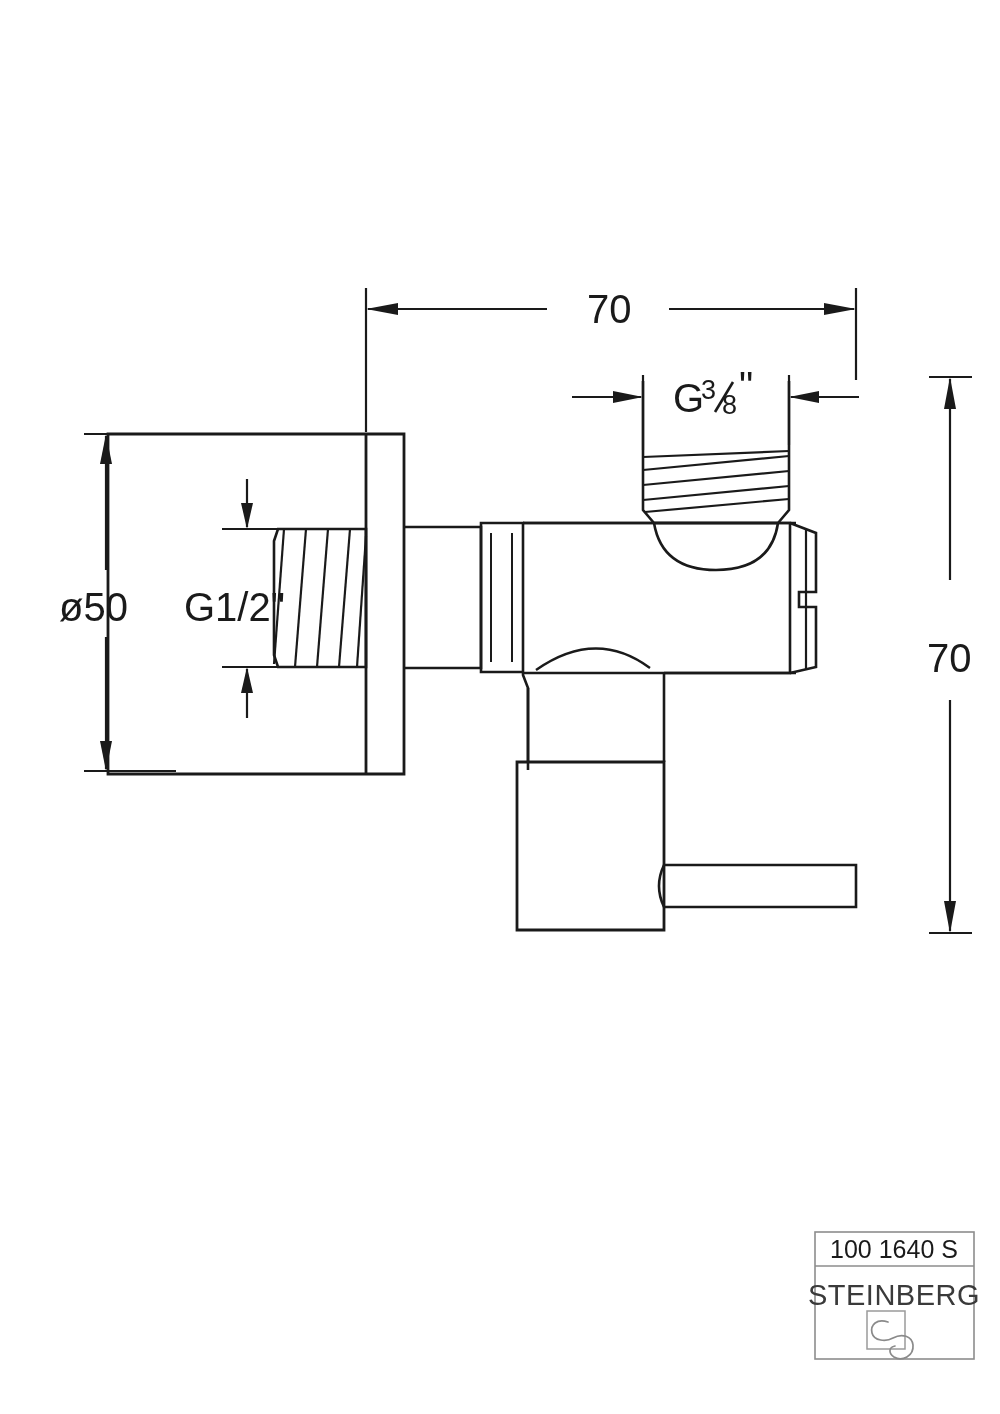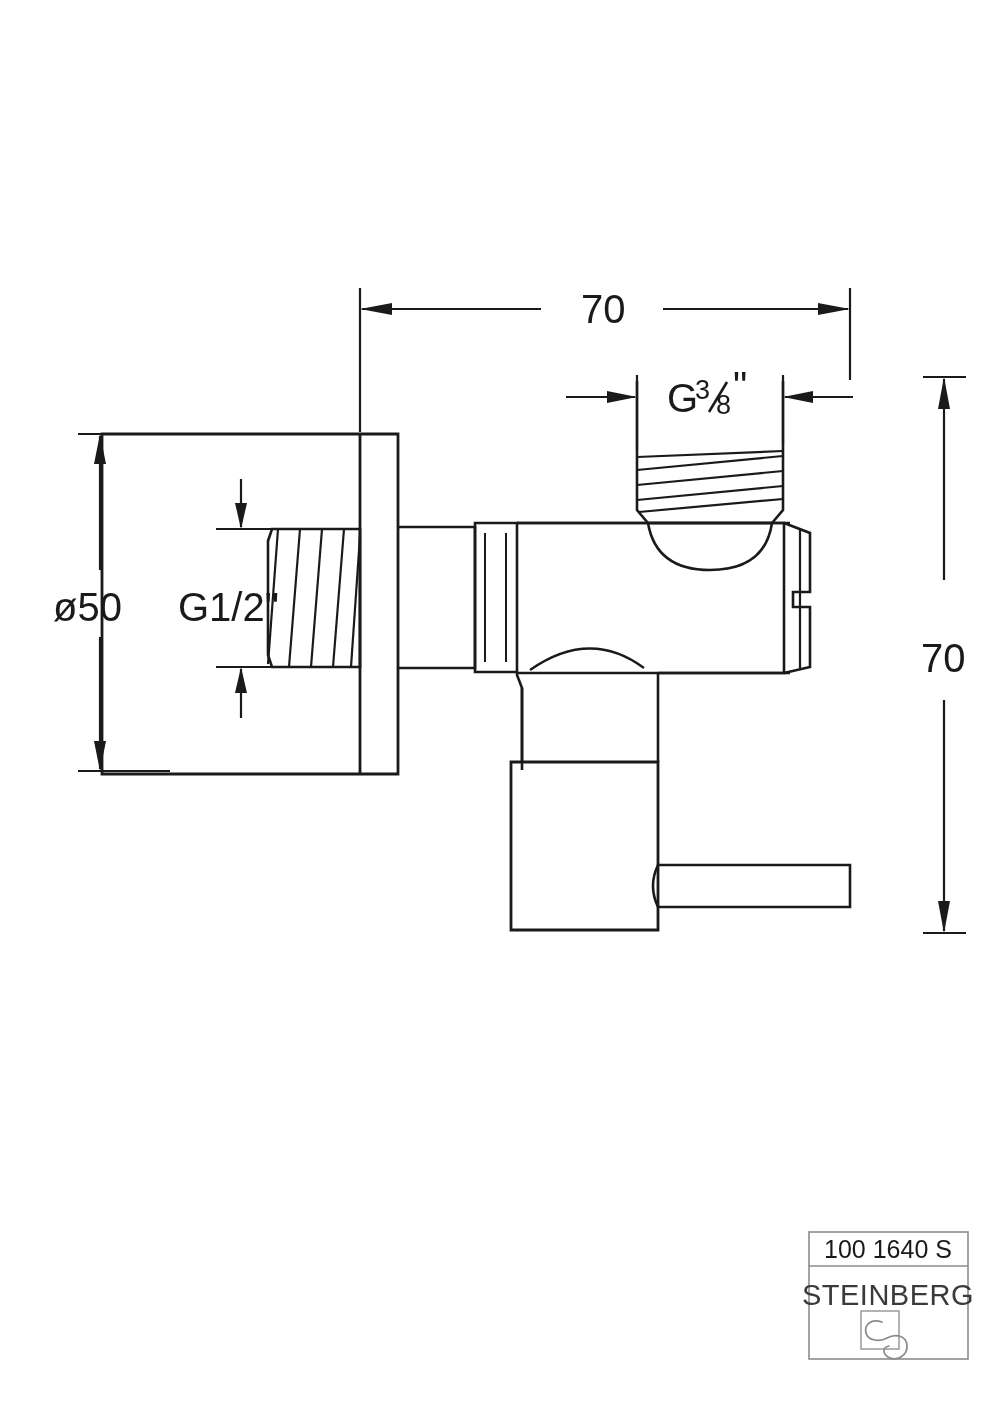--- a/index.html
+++ b/index.html
@@ -9,21 +9,21 @@
   }
   body {
     width: 1000px;
     height: 1414px;
     font-family: "Liberation Sans", sans-serif;
     position: relative;
     overflow: hidden;
   }
   #drawing-root {
     position: absolute;
-    left: 10px;
+    left: 16px;
     top: 0;
     width: 912px;
     height: 1414px;
   }
   svg.sheet {
     display: block;
     width: 1000px;
     height: 1414px;
   }
   .dim-text {

